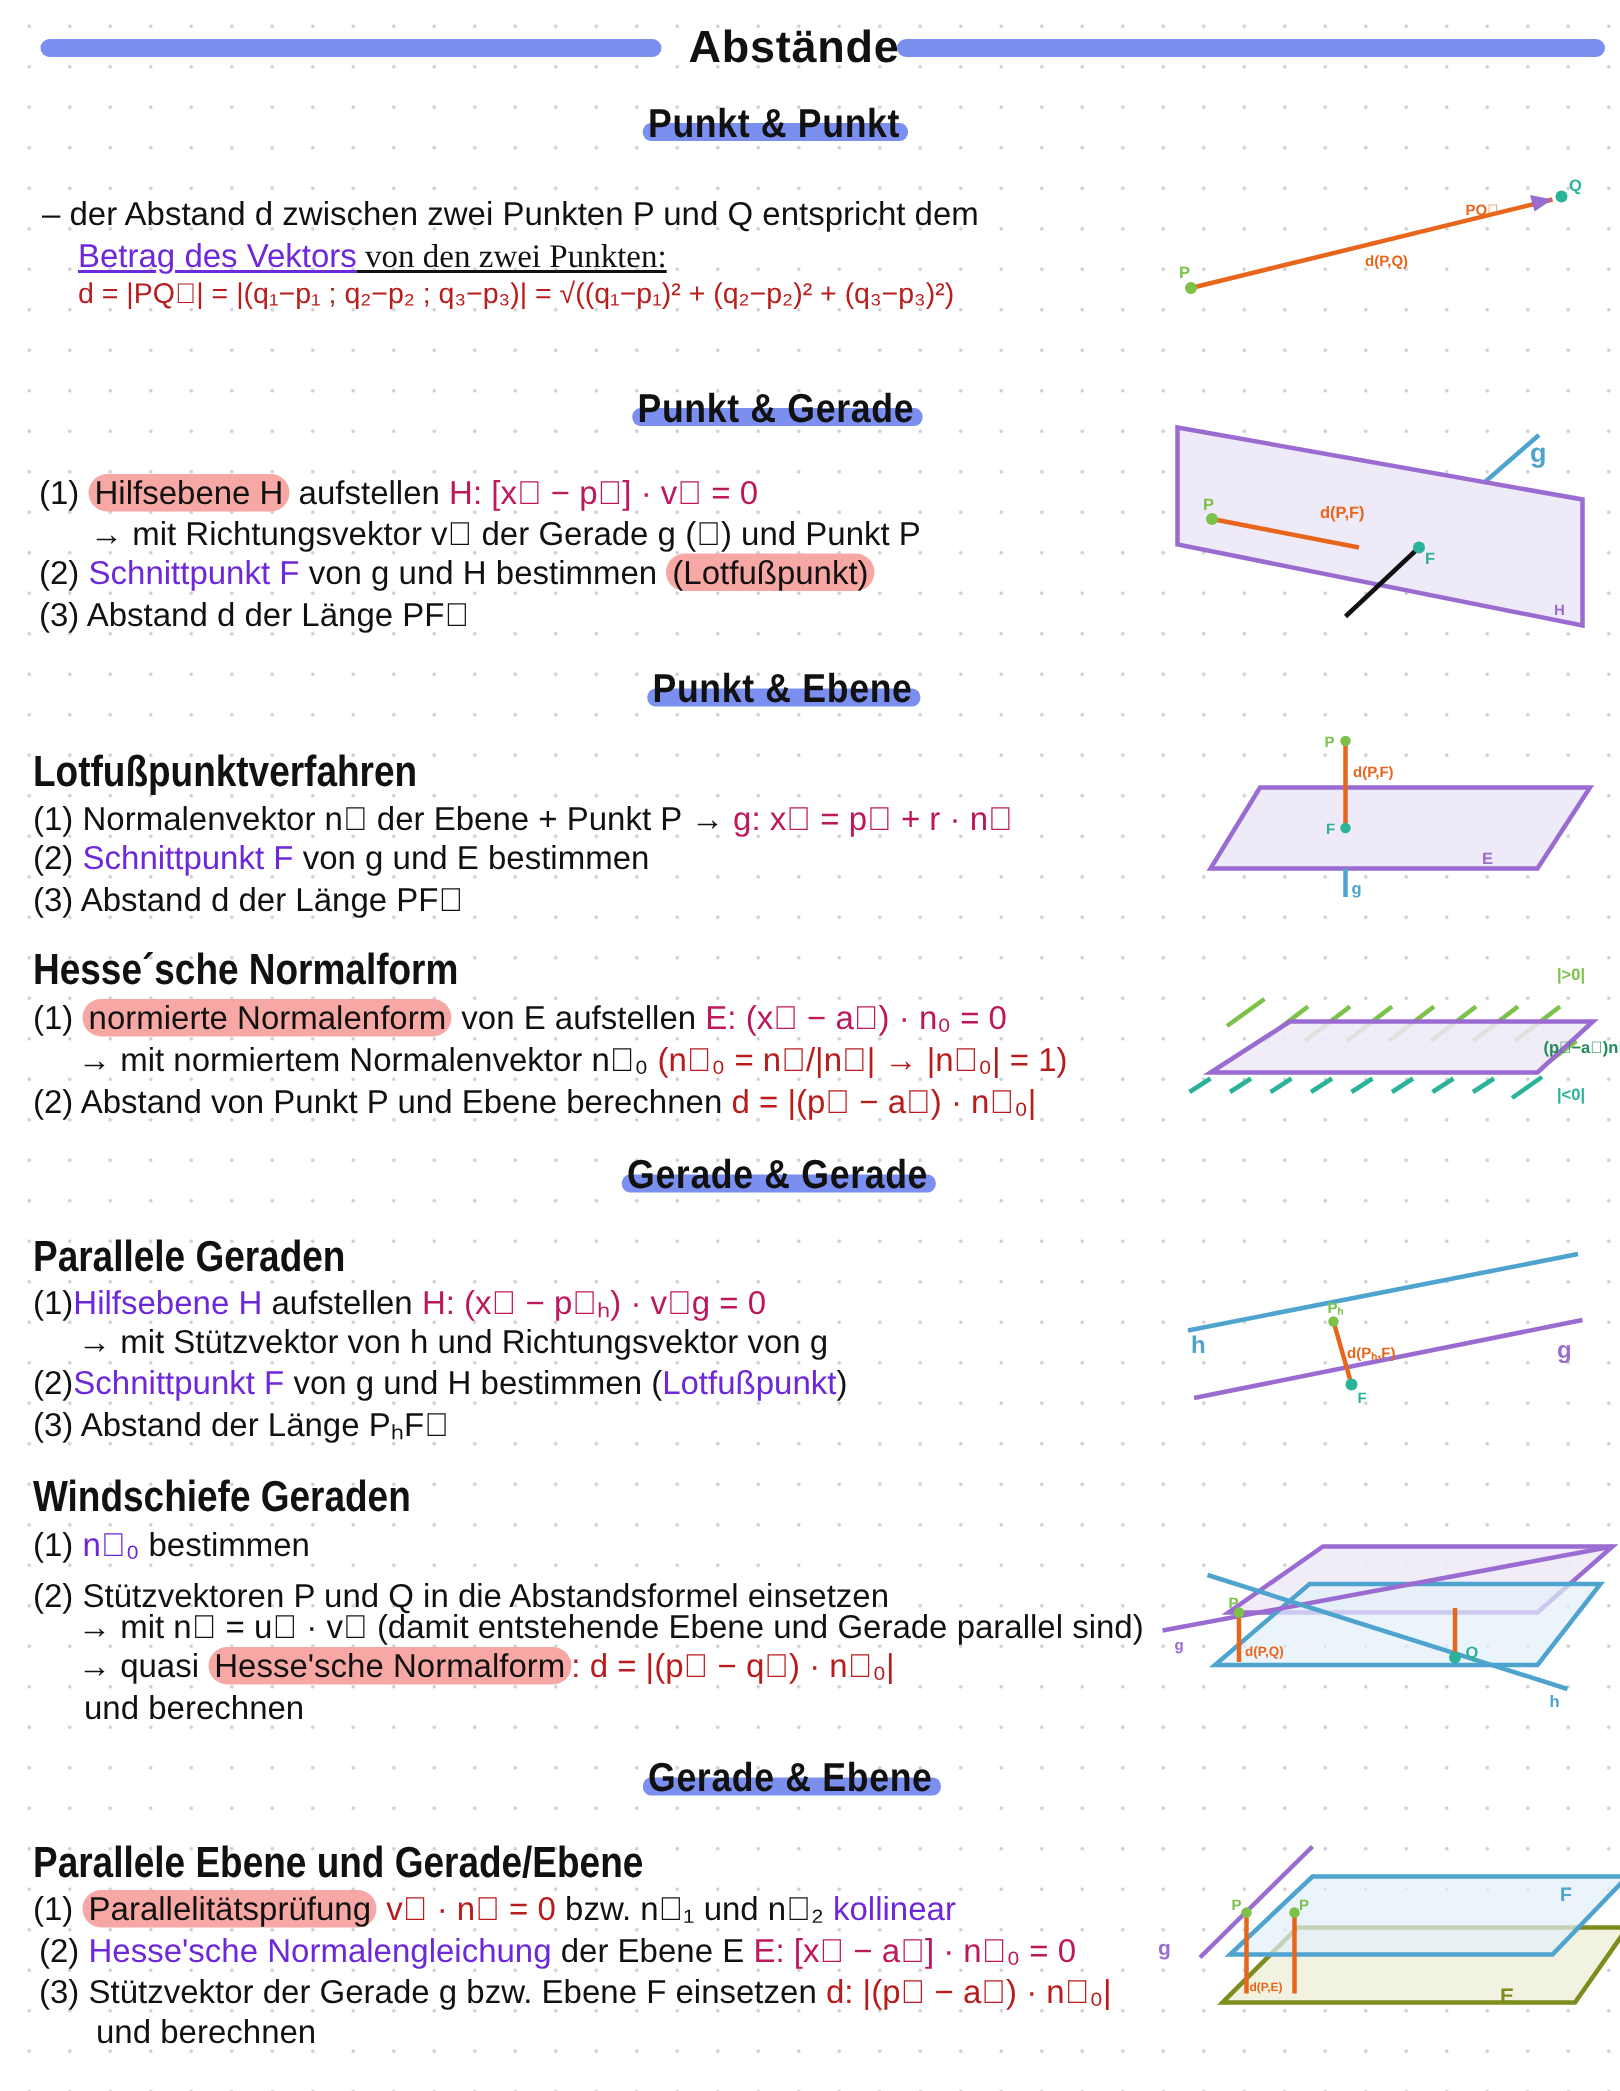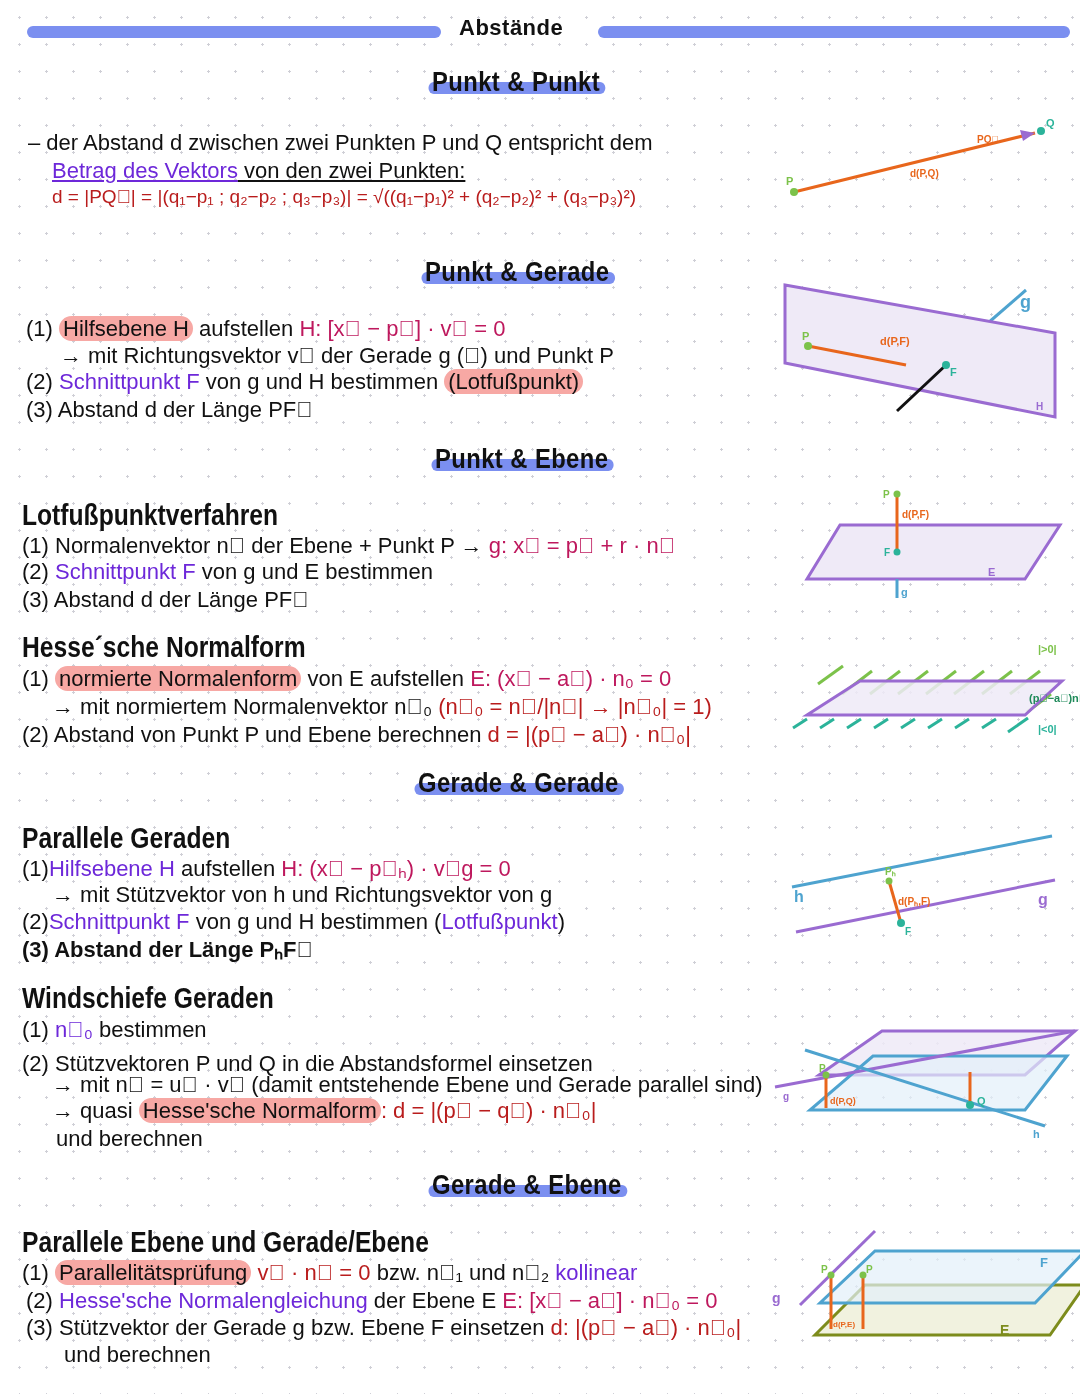--- a/index.html
+++ b/index.html
@@ -6,21 +6,21 @@
   body {
     width:1080px; height:1394px; position:relative; overflow:hidden;
     background-color:#ffffff;
     background-image: radial-gradient(circle, #cfcfd6 1.2px, transparent 1.4px);
     background-size: 27px 27px;
     background-position: 6px 4px;
     font-family: "Liberation Sans", sans-serif;
     color:#111;
   }
   .title-bar { position:absolute; height:12px; border-radius:6px; background:#7b8ff0; }
-  .main-title { position:absolute; font-family:"Liberation Sans Narrow","Liberation Sans",sans-serif; font-weight:bold; font-size:22px; letter-spacing:0.5px; }
+  .main-title { position:absolute; font-family:"Liberation Sans Narrow","Liberation Sans",sans-serif; font-weight:bold; font-size:30px; letter-spacing:0.5px; }
   .sec-head { position:absolute; font-weight:bold; font-size:27px; letter-spacing:0.5px; transform:scaleX(0.88); transform-origin:left center; white-space:nowrap; }
   .sec-head .hl { position:absolute; left:-4px; right:-6px; bottom:4px; height:12px; background:#7b8ff0; border-radius:6px; z-index:-1; }
   .sub-head { position:absolute; font-weight:bold; font-size:29px; transform:scaleX(0.85); transform-origin:left center; white-space:nowrap; }
   .line { position:absolute; font-size:22px; white-space:nowrap; line-height:26px; }
   .pink { background:#f7a8a4; border-radius:14px; padding:0 4px; }
   .green { color:#6d28d9; }
   .dgreen { color:#be185d; }
   .purple { color:#b91c1c; }
   svg { position:absolute; overflow:visible; }
   .lbl { font-family:"Liberation Sans", sans-serif; font-weight:bold; }
@@ -31,21 +31,21 @@
 <div class="title-bar" style="left:27px; top:26px; width:414px;"></div>
 <div class="title-bar" style="left:598px; top:26px; width:472px;"></div>
 <div class="main-title" style="left:459px; top:15px;">Abstände</div>
 
 <div class="sec-head" style="left:432px; top:67px;">
   <span class="hl"></span>
   <span>Punkt &amp; Punkt</span>
 </div>
 <div class="line" style="left:28px; top:130px;">– der Abstand d zwischen zwei Punkten P und Q entspricht dem</div>
 <div class="line" style="left:52px; top:158px;">
-  <span class="green" style="text-decoration:underline;">Betrag des Vektors</span><span style="text-decoration:underline;"> von den zwei Punkten:</span>
+  <span class="green" style="text-decoration:underline;">Betrag des Vektors</span><span style="text-decoration:underline;font-family:Liberation Serif, serif;"> von den zwei Punkten:</span>
 </div>
 <div class="line purple" style="left:52px; top:184px; font-size:19px;">d = |PQ⃗| = |(q₁−p₁ ; q₂−p₂ ; q₃−p₃)| = √((q₁−p₁)² + (q₂−p₂)² + (q₃−p₃)²)</div>
 
 <svg style="left:780px; top:115px;" width="280" height="90">
   <line x1="14" y1="77" x2="255" y2="18" stroke="#e8661c" stroke-width="3"></line>
   <polygon points="255,18 240,15 243,26" fill="#9a6bd1"></polygon>
   <circle cx="14" cy="77" r="4" fill="#7cc24a"></circle>
   <circle cx="261" cy="16" r="4" fill="#2bb39a"></circle>
   <text class="lbl" x="6" y="70" font-size="11" fill="#7cc24a">P</text>
   <text class="lbl" x="266" y="12" font-size="11" fill="#2bb39a">Q</text>
@@ -157,21 +157,21 @@
   <span>Gerade &amp; Gerade</span>
 </div>
 <div class="sub-head" style="left:22px; top:822px;">Parallele Geraden</div>
 <div class="line" style="left:22px; top:856px;">
   <span>(1)</span><span class="green">Hilfsebene H</span><span> aufstellen </span><span class="dgreen">H: (x⃗ − p⃗ₕ) · v⃗g = 0</span>
 </div>
 <div class="line" style="left:52px; top:882px;">→ mit Stützvektor von h und Richtungsvektor von g</div>
 <div class="line" style="left:22px; top:909px;">
   <span>(2)</span><span class="green">Schnittpunkt F</span><span> von g und H bestimmen (</span><span class="green">Lotfußpunkt</span><span>)</span>
 </div>
-<div class="line" style="left:22px; top:937px;font-weight:bold;">(3) Abstand der Länge PₕF⃗</div>
+<div class="line" style="left:22px; top:937px;">(3) Abstand der Länge PₕF⃗</div>
 
 <svg style="left:780px; top:830px;" width="290" height="130">
   <line x1="12" y1="57" x2="272" y2="6" stroke="#4ea3cf" stroke-width="3"></line>
   <line x1="16" y1="102" x2="275" y2="50" stroke="#9a6bd1" stroke-width="3"></line>
   <line x1="109" y1="51" x2="121" y2="93" stroke="#e8661c" stroke-width="3"></line>
   <circle cx="109" cy="51" r="3.5" fill="#7cc24a"></circle>
   <circle cx="121" cy="93" r="4" fill="#2bb39a"></circle>
   <text class="lbl" x="105" y="45" font-size="10" fill="#7cc24a">Pₕ</text>
   <text class="lbl" x="125" y="105" font-size="10" fill="#2bb39a">F</text>
   <text class="lbl" x="118" y="75" font-size="10" fill="#e8661c">d(Pₕ,F)</text>

